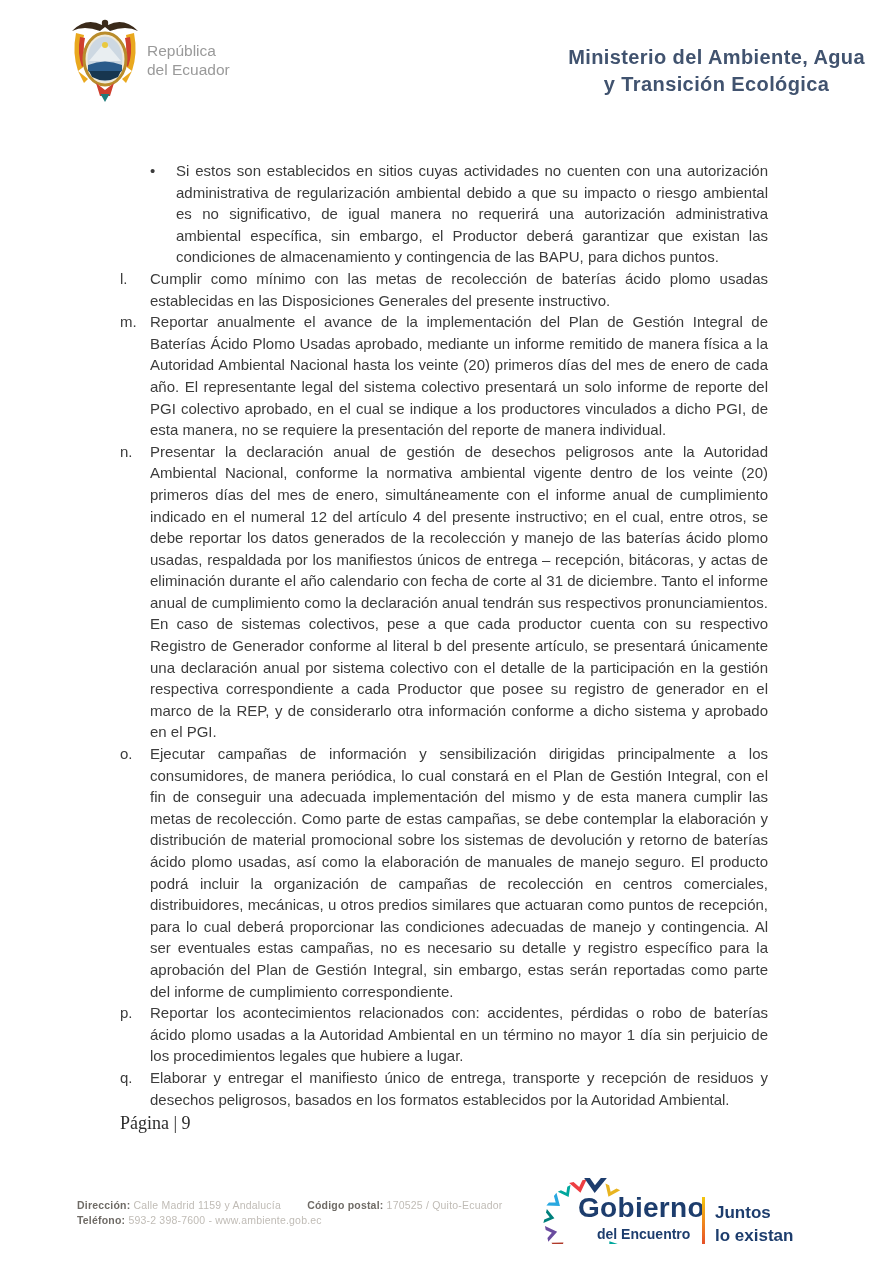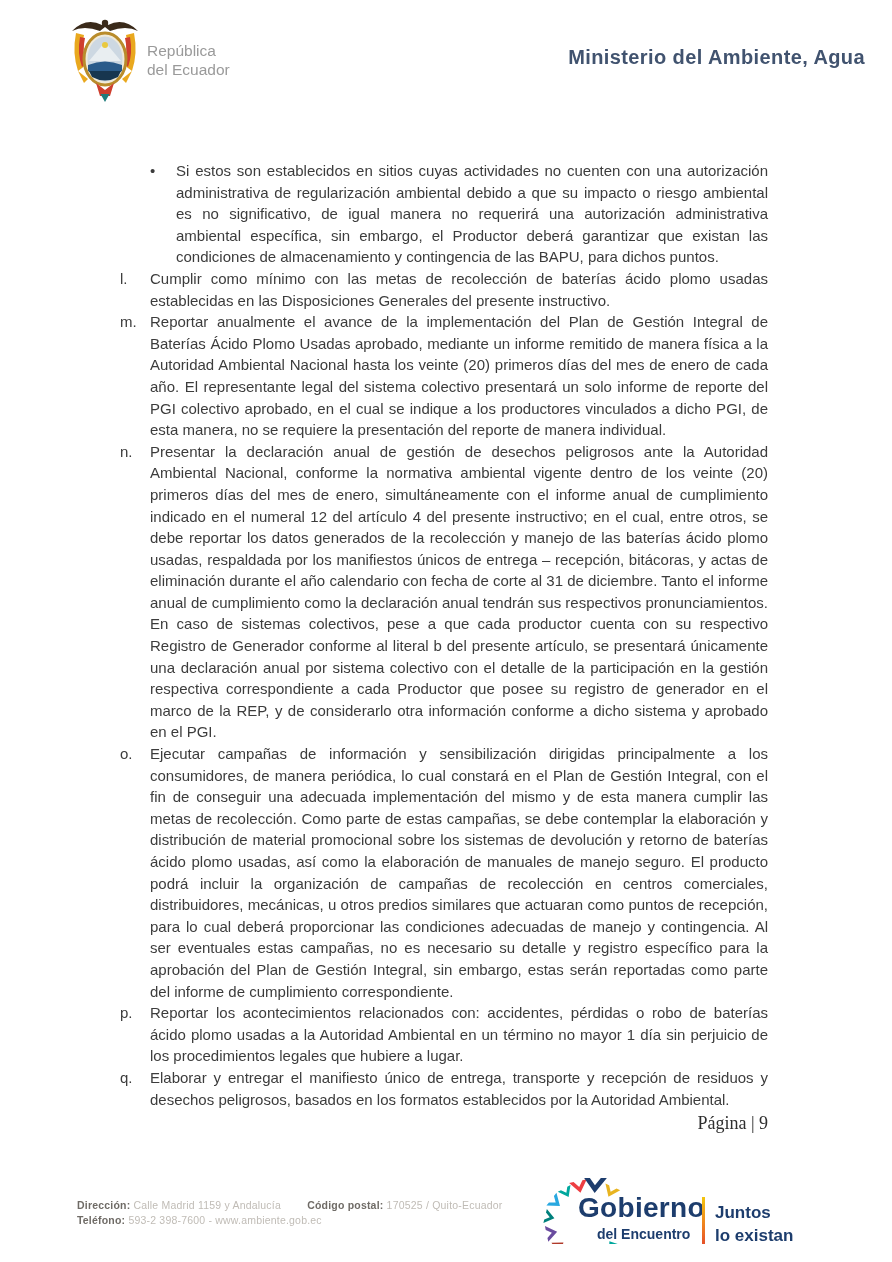--- a/index.html
+++ b/index.html
@@ -24,21 +24,21 @@
   .doc-body {
     position:absolute; left:120px; top:160px; width:648px;
     color:#3c3c3c; font-size:15px; line-height:21.6px;
   }
   .item { display:flex; }
   .item .marker { flex:0 0 30px; }
   .item .text { flex:1; text-align:justify; }
   .item.bullet { padding-left:30px; }
   .item.bullet .marker { flex:0 0 26px; }
   .page-label {
-    text-align:right; margin-top:3px;
+    text-align:left; margin-top:3px;
     font-family:"Liberation Serif", serif; font-size:18px; color:#2e2e2e;
   }
 
   
   .contact {
     position:absolute; left:57px; top:1198px;
     font-size:10.5px; line-height:15px; letter-spacing:0.2px;
   }
   .contact .lbl { font-weight:bold; color:#6f6b66;padding-left:20px; }
   .contact .val { color:#c0bcb6; }
@@ -87,20 +87,21 @@
       <path d="M30 70 L39 77 L48 70 L44 83 L34 83 Z" fill="#cf3f2e"></path>
       <path d="M34.5 81 L39 89 L43.5 81 Z" fill="#1f7d7d"></path>
     </svg>
   </div>
   <div class="republic">
     <div>República</div>
     <div>del Ecuador</div>
   </div>
   <div class="ministry">
     <div>Ministerio del Ambiente, Agua</div>
+    <div>y Transición Ecológica</div>
   </div>
 
   <div class="doc-body">
 
     <div class="item bullet">
       <span class="marker">•</span>
       <div class="text">Si estos son establecidos en sitios cuyas actividades no cuenten con una autorización administrativa de regularización ambiental debido a que su impacto o riesgo ambiental es no significativo, de igual manera no requerirá una autorización administrativa ambiental específica, sin embargo, el Productor deberá garantizar que existan las condiciones de almacenamiento y contingencia de las BAPU, para dichos puntos.</div>
     </div>
 
     <div class="item">

